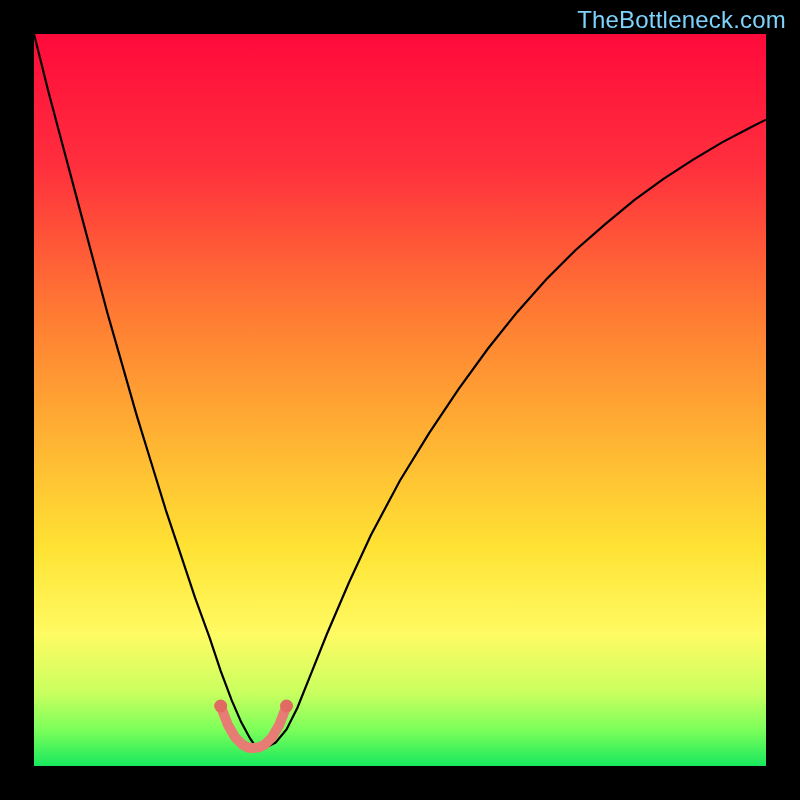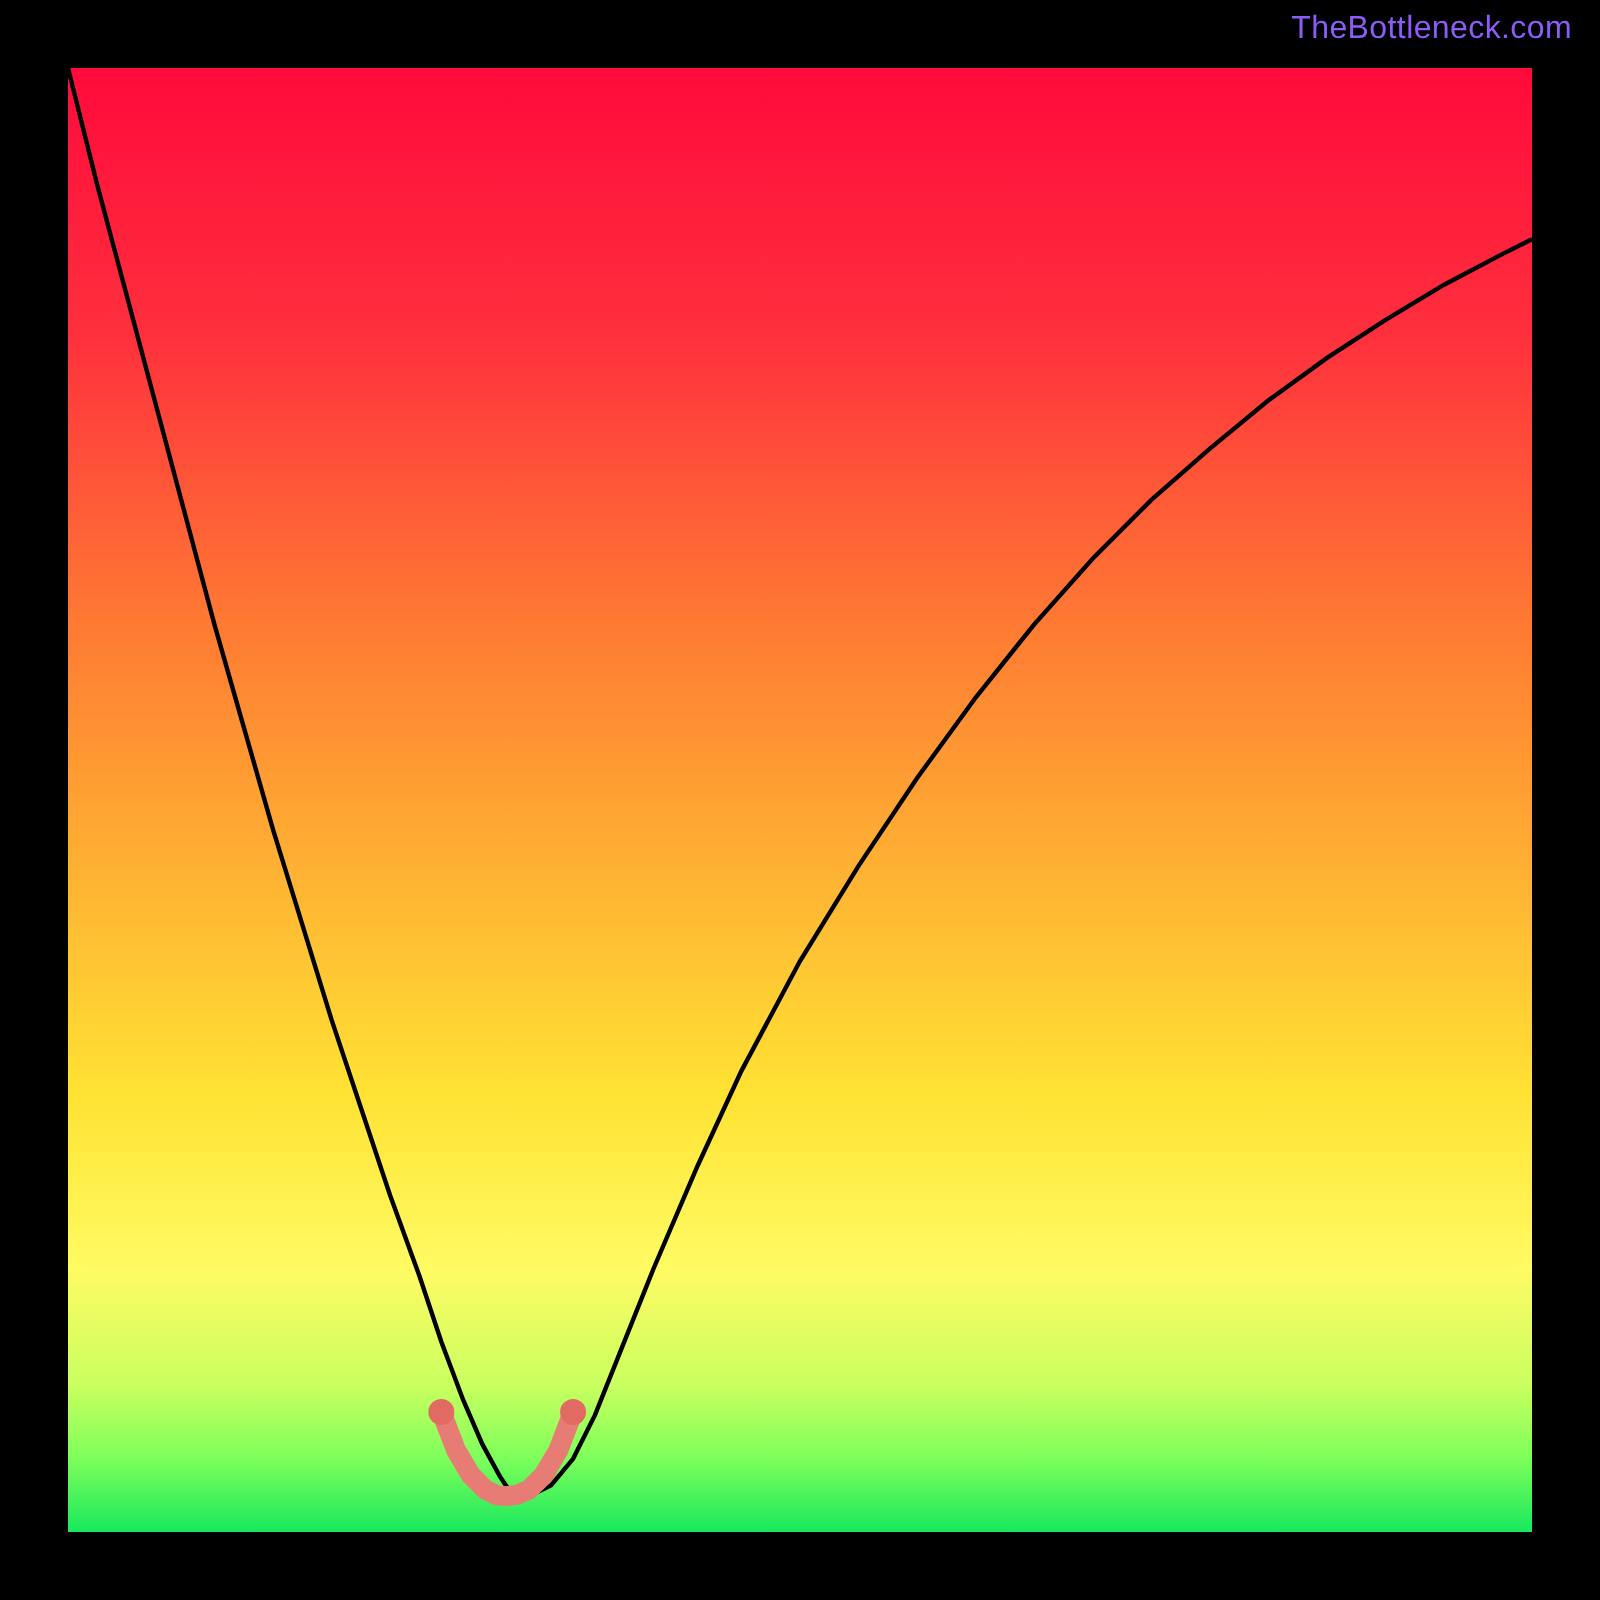--- a/index.html
+++ b/index.html
@@ -38,22 +38,22 @@
     position: absolute;
     left: 0;
     top: 0;
     width: 100%;
     height: 100%;
   }
   .watermark {
     position: absolute;
     top: 6px;
     right: 14px;
-    color: #8b5cf6;
-    font-size: 16px;
+    color: #7dd3fc;
+    font-size: 24px;
     font-weight: 500;
     letter-spacing: 0.2px;
   }
 </style>
 </head>
 <body>
 
 <div class="frame">
 
   <div class="watermark">TheBottleneck.com</div>

